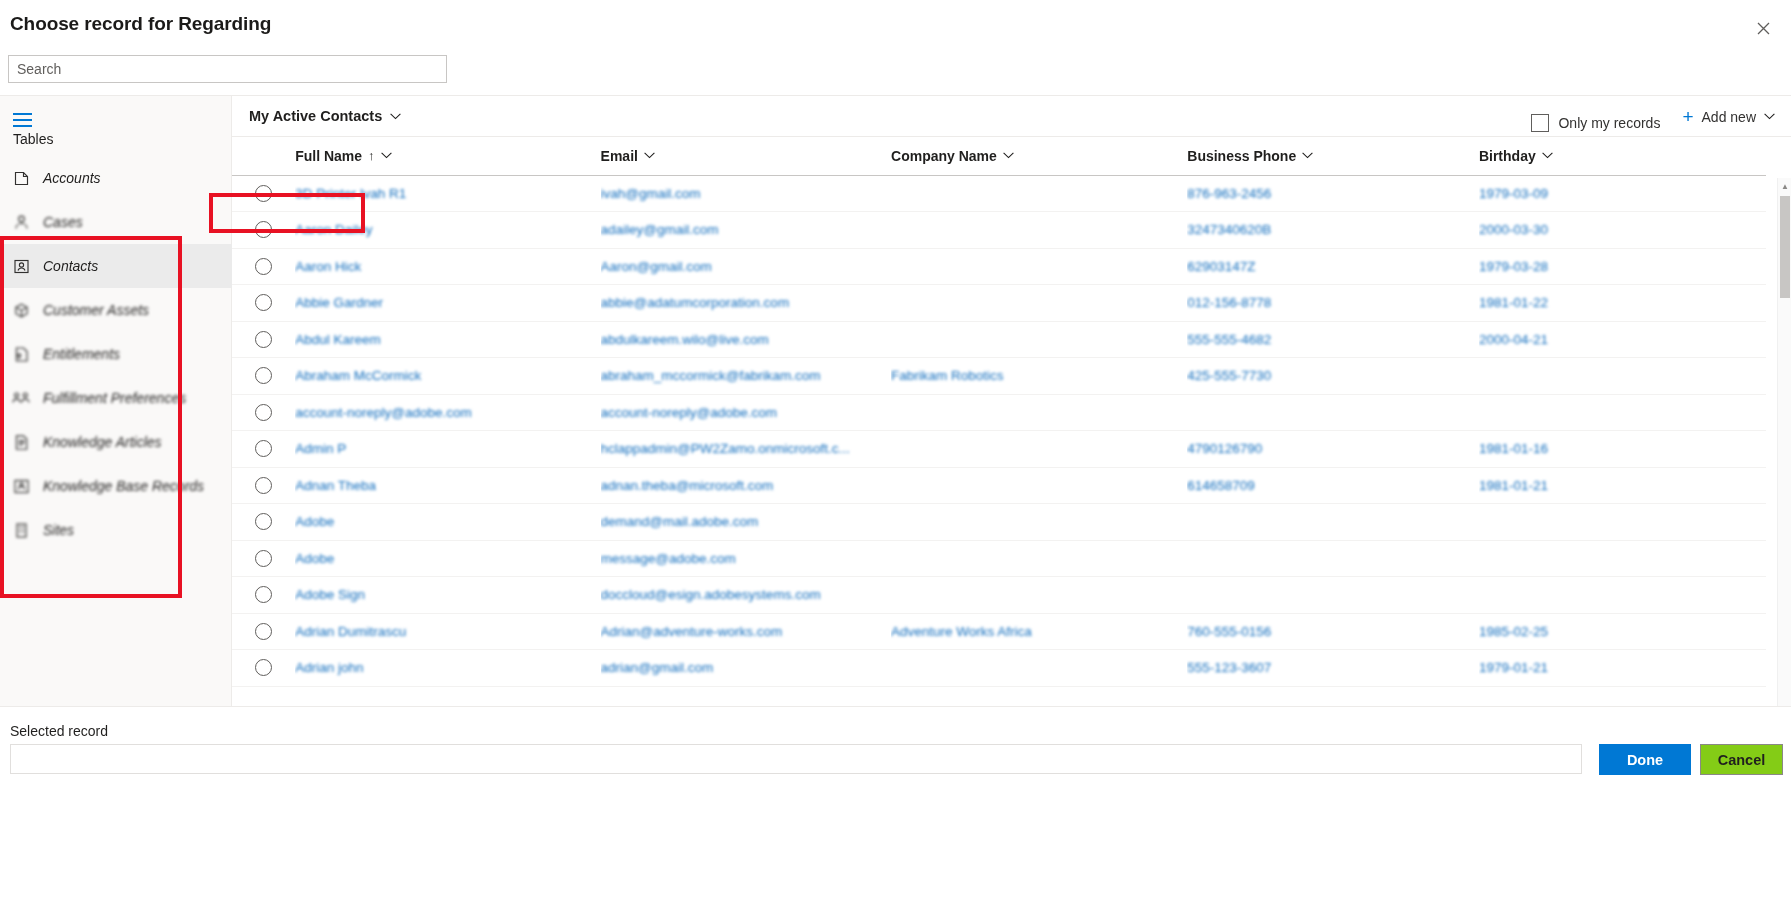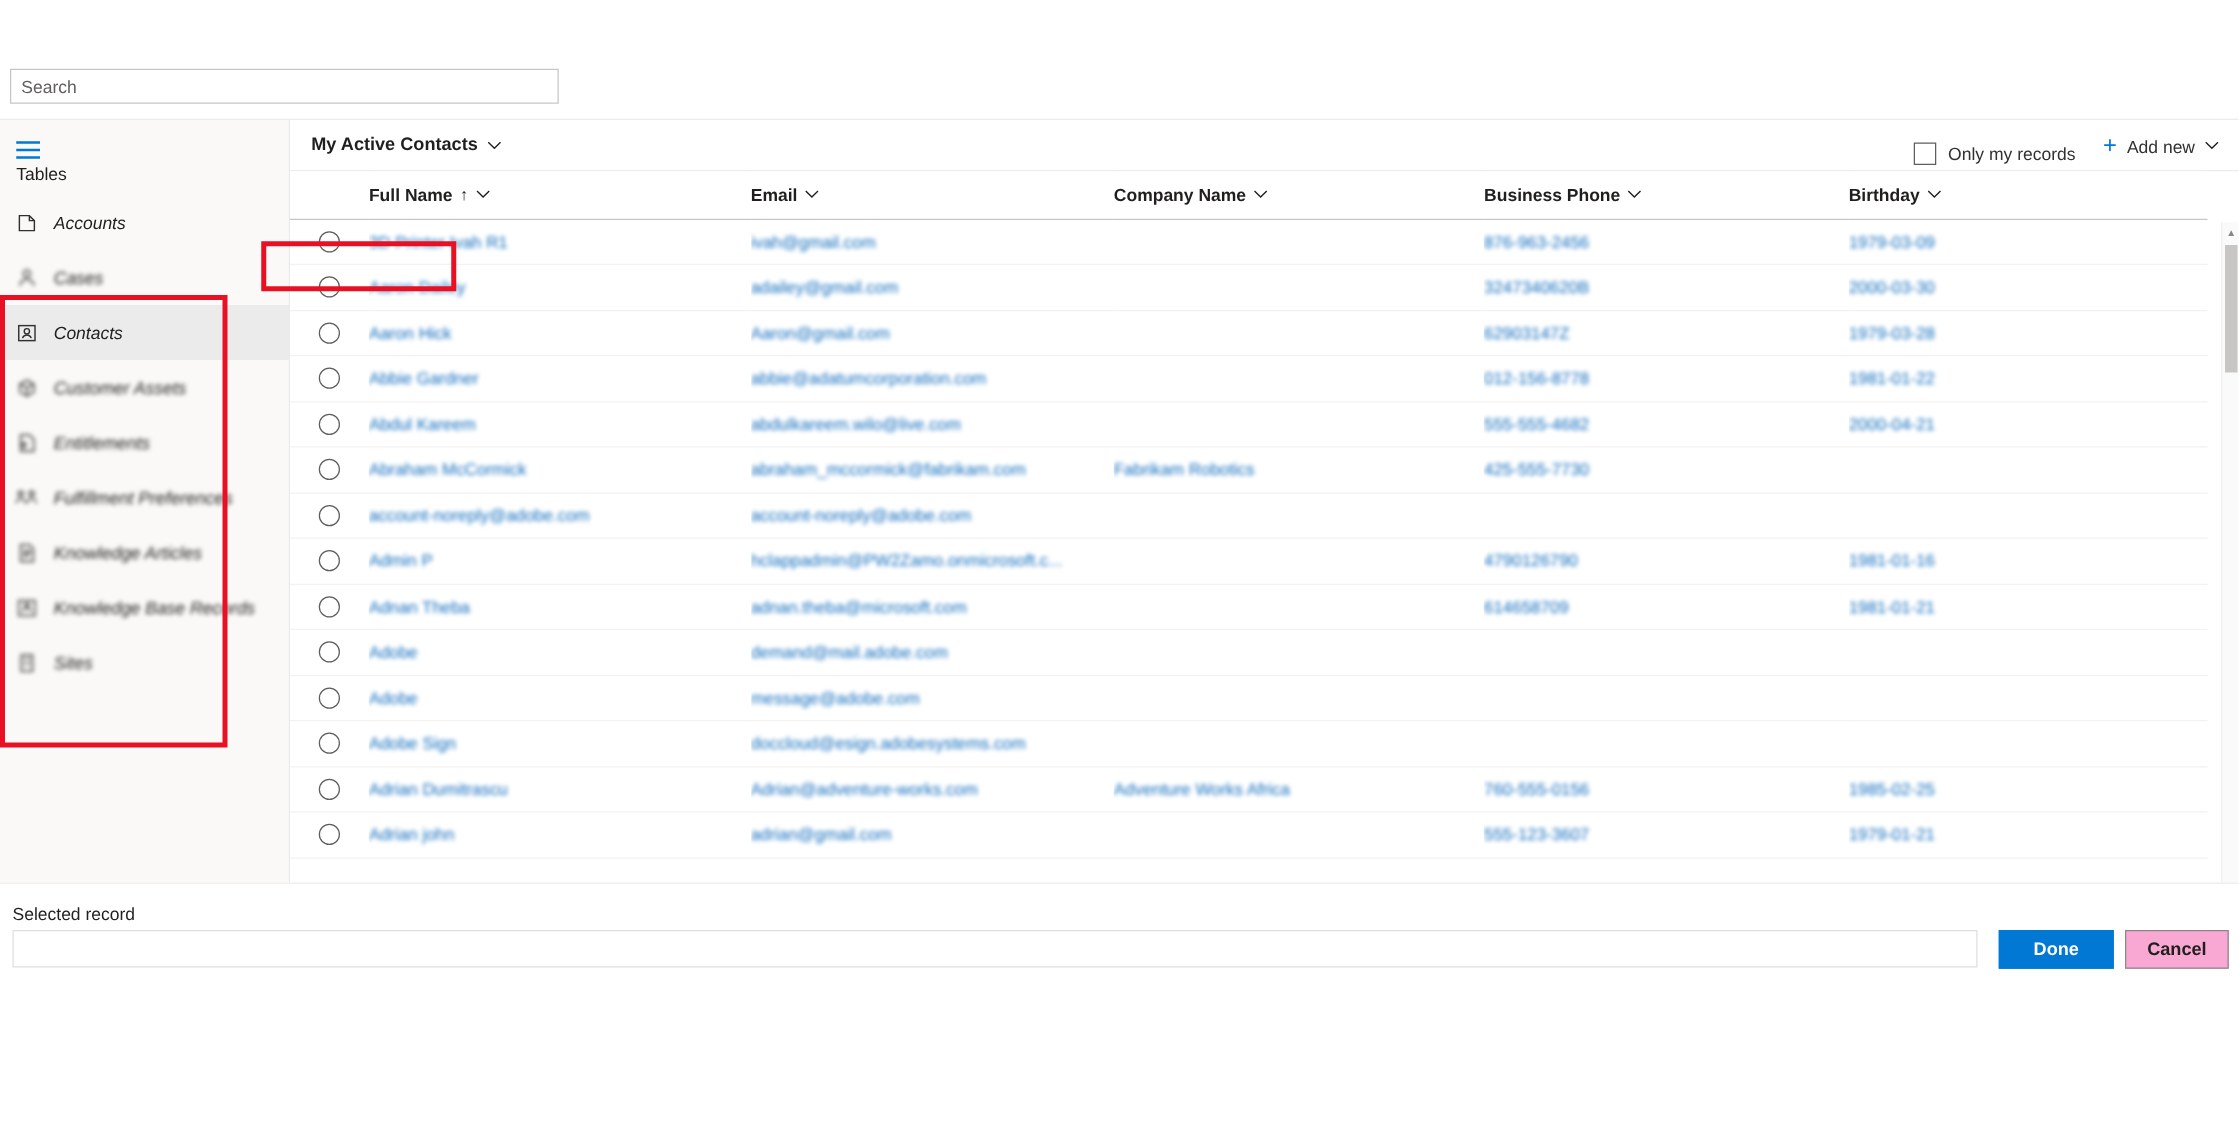--- a/index.html
+++ b/index.html
@@ -182,30 +182,38 @@
     padding: 0 8px; color: #323130;
   }
   .btn-done {
     position: absolute; left: 1599px; top: 37px; width: 92px; height: 31px;
     background: #0078d4; color: #fff; border: 1px solid #0078d4;
     font-family: Liberation Sans, sans-serif; font-size: 14.5px;
     font-weight: 600; cursor: pointer;
   }
   .btn-cancel {
     position: absolute; left: 1700px; top: 37px; width: 83px; height: 31px;
-    background: #f9a8d4; color: #201f1e; border: 1px solid #8a8886;
+    background: #84cc16; color: #201f1e; border: 1px solid #8a8886;
     font-family: "Liberation Sans", sans-serif; font-size: 14.5px;
     font-weight: 600; cursor: pointer;
   }
 </style>
 </head>
 <body>
 
 <div class="dialog">
 
+  <div class="dlg-header">
+    <div class="dlg-title">Choose record for Regarding</div>
+    <button class="close-btn" aria-label="Close">
+      <svg width="13" height="13" viewBox="0 0 13 13" aria-hidden="true">
+        <path d="M1 1 L12 12 M12 1 L1 12" stroke="#605e5c" stroke-width="1.3" fill="none"></path>
+      </svg>
+    </button>
+  </div>
 
   <div class="search-wrap">
     <input class="search-input" type="text" placeholder="Search" style="">
   </div>
 
   <div class="body-area">
 
     <div class="left-panel">
       <button class="hamburger">
           <span></span>

